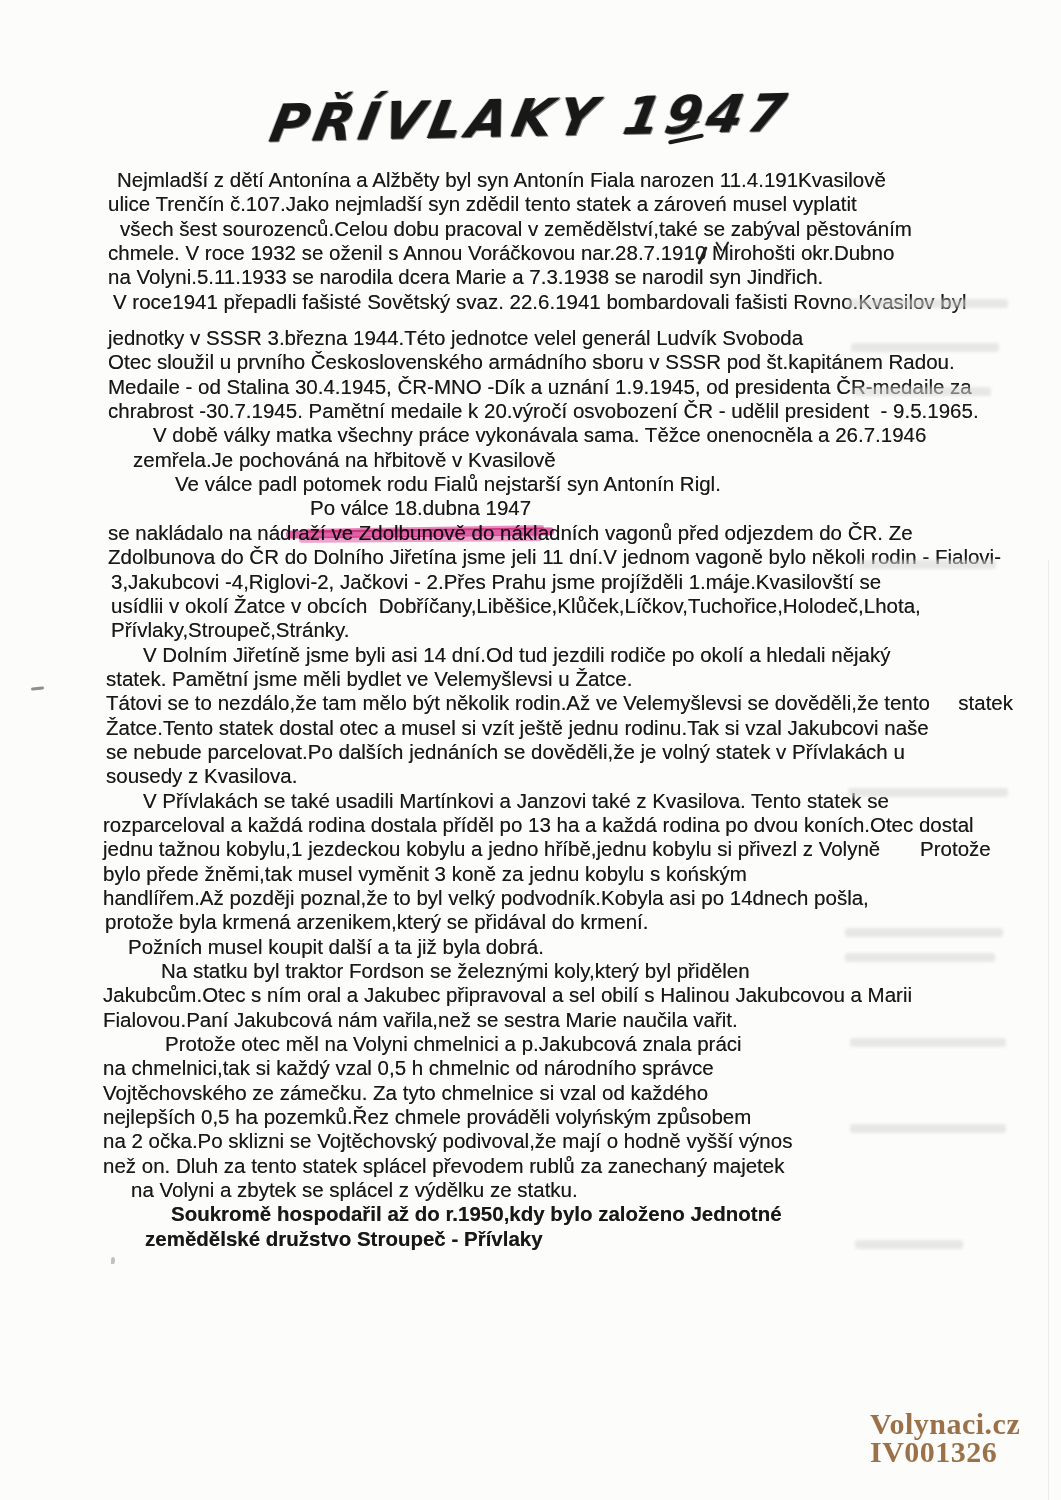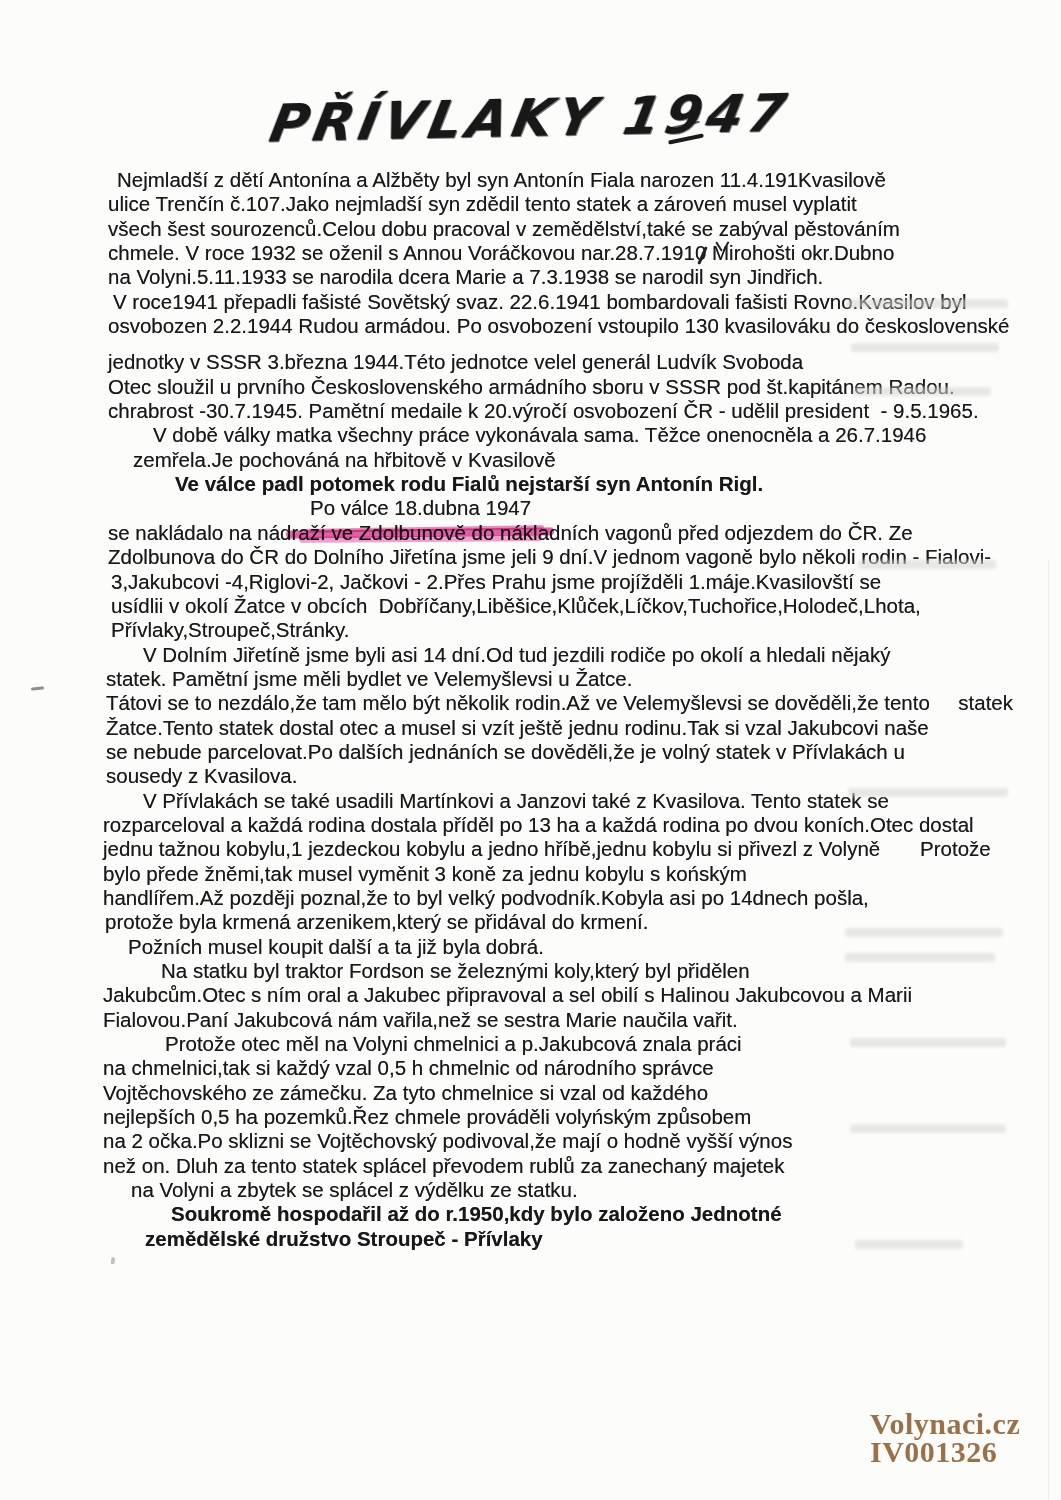--- a/index.html
+++ b/index.html
@@ -73,34 +73,34 @@
 <div class="page">
 
   <div class="scan-edge"></div>
 
   <div class="title">PŘÍVLAKY 1947</div>
   <div class="title-crossbar"></div>
 
   <div class="lines">
       <div class="tl" style="padding-left: 14px;">Nejmladší z dětí Antonína a Alžběty byl syn Antonín Fiala narozen 11.4.191Kvasilově</div>
       <div class="tl" style="padding-left: 5px;">ulice Trenčín č.107.Jako nejmladší syn zdědil tento statek a zároveń musel vyplatit</div>
-      <div class="tl" style="padding-left: 5px;">všech šest sourozenců.Celou dobu pracoval v zemědělství,také se zabýval pěstováním</div>
+      <div class="tl" style="padding-left: 5px; margin-left: 12px;">všech šest sourozenců.Celou dobu pracoval v zemědělství,také se zabýval pěstováním</div>
       <div class="tl" style="padding-left: 5px;">chmele. V roce 1932 se oženil s Annou Voráčkovou nar.28.7.1910 Mirohošti okr.Dubno</div>
       <div class="tl" style="padding-left: 5px;">na Volyni.5.11.1933 se narodila dcera Marie a 7.3.1938 se narodil syn Jindřich.</div>
       <div class="tl" style="padding-left: 10px;">V roce1941 přepadli fašisté Sovětský svaz. 22.6.1941 bombardovali fašisti Rovno.Kvasilov byl</div>
-      <div class="tl" style="padding-left: 5px;">osvobozen 2.2.1944 Rudou armádou. Po osvobození vstoupilo 130 kvasilováku do československé</div>
       <div class="tl" style="padding-left: 5px; margin-top: 12px;">jednotky v SSSR 3.března 1944.Této jednotce velel generál Ludvík Svoboda</div>
       <div class="tl" style="padding-left: 5px;">Otec sloužil u prvního Československého armádního sboru v SSSR pod št.kapitánem Radou.</div>
+      <div class="tl" style="padding-left: 5px;">Medaile - od Stalina 30.4.1945, ČR-MNO -Dík a uznání 1.9.1945, od presidenta ČR-medaile za</div>
       <div class="tl" style="padding-left: 5px;">chrabrost -30.7.1945. Pamětní medaile k 20.výročí osvobození ČR - udělil president  - 9.5.1965.</div>
       <div class="tl" style="padding-left: 50px;">V době války matka všechny práce vykonávala sama. Těžce onenocněla a 26.7.1946</div>
       <div class="tl" style="padding-left: 30px;">zemřela.Je pochováná na hřbitově v Kvasilově</div>
-      <div class="tl" style="padding-left: 72px; font-weight: bold;">Ve válce padl potomek rodu Fialů nejstarší syn Antonín Rigl.</div>
+      <div class="tl" style="padding-left: 72px;">Ve válce padl potomek rodu Fialů nejstarší syn Antonín Rigl.</div>
       <div class="tl" style="padding-left: 207px;">Po válce 18.dubna 1947</div>
       <div class="tl" style="padding-left: 5px;">se nakládalo na nádraží ve Zdolbunově do nákladních vagonů před odjezdem do ČR. Ze</div>
-      <div class="tl" style="padding-left: 5px;">Zdolbunova do ČR do Dolního Jiřetína jsme jeli 9 dní.V jednom vagoně bylo několi rodin - Fialovi-</div>
+      <div class="tl" style="padding-left: 5px;">Zdolbunova do ČR do Dolního Jiřetína jsme jeli 11 dní.V jednom vagoně bylo několi rodin - Fialovi-</div>
       <div class="tl" style="padding-left: 8px;">3,Jakubcovi -4,Riglovi-2, Jačkovi - 2.Přes Prahu jsme projížděli 1.máje.Kvasilovští se</div>
       <div class="tl" style="padding-left: 8px;">usídlii v okolí Žatce v obcích  Dobříčany,Liběšice,Klůček,Líčkov,Tuchořice,Holodeč,Lhota,</div>
       <div class="tl" style="padding-left: 8px;">Přívlaky,Stroupeč,Stránky.</div>
       <div class="tl" style="padding-left: 40px;">V Dolním Jiřetíně jsme byli asi 14 dní.Od tud jezdili rodiče po okolí a hledali nějaký</div>
       <div class="tl" style="padding-left: 3px;">statek. Pamětní jsme měli bydlet ve Velemyšlevsi u Žatce.</div>
       <div class="tl" style="padding-left: 3px;">Tátovi se to nezdálo,že tam mělo být několik rodin.Až ve Velemyšlevsi se dověděli,že tento     statek</div>
       <div class="tl" style="padding-left: 3px;">Žatce.Tento statek dostal otec a musel si vzít ještě jednu rodinu.Tak si vzal Jakubcovi naše</div>
       <div class="tl" style="padding-left: 3px;">se nebude parcelovat.Po dalších jednáních se dověděli,že je volný statek v Přívlakách u</div>
       <div class="tl" style="padding-left: 3px;">sousedy z Kvasilova.</div>
       <div class="tl" style="padding-left: 40px;">V Přívlakách se také usadili Martínkovi a Janzovi také z Kvasilova. Tento statek se</div>

